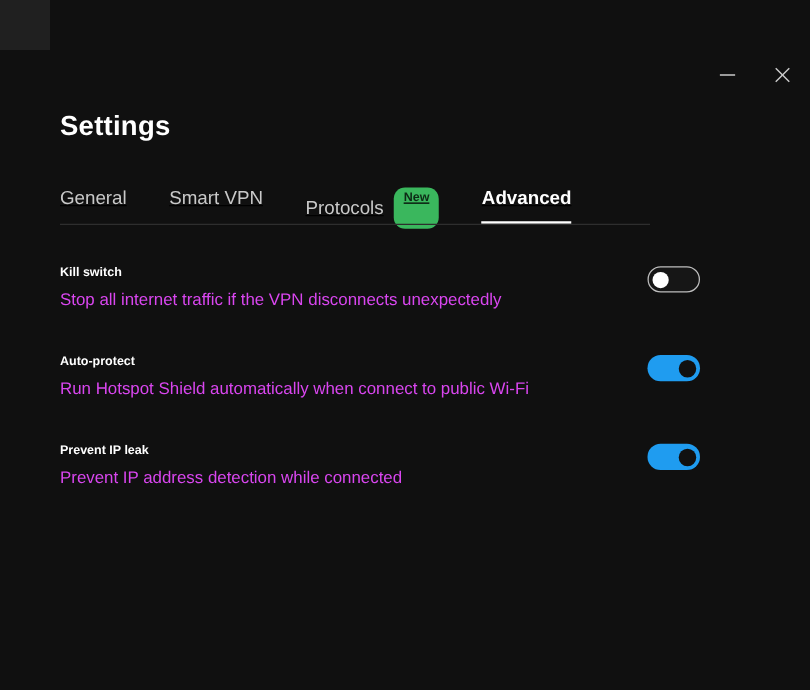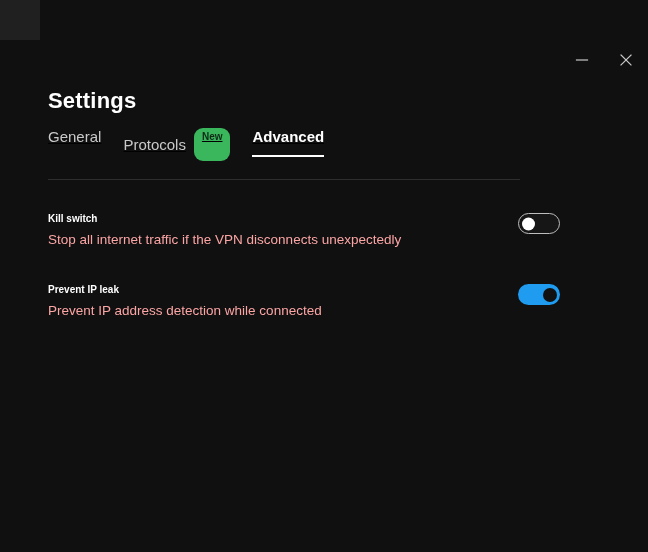--- a/index.html
+++ b/index.html
@@ -101,25 +101,25 @@
     font-size: 22px;
     font-weight: bold;
     color: #ffffff;
     letter-spacing: 0.2px;
   }
 
   
   .tabs {
     position: absolute;
     left: 48px;
-    top: 86px;
+    top: 108px;
     width: 472px;
     display: flex;
     align-items: flex-start;
-    gap: 0;
+    gap: 12px;
     text-decoration: underline;
   }
   .tab {
     position: relative;
     font-size: 15px;
     color: #c9c9c9;
     padding: 2px 0 12px 0;
     margin-right: 22px;
     cursor: pointer;
     white-space: nowrap;
@@ -178,21 +178,21 @@
     width: 450px;
   }
   .setting-title {
     font-size: 10px;
     font-weight: bold;
     color: #ffffff;
     margin-bottom: 8px;
   }
   .setting-desc {
     font-size: 13.5px;
-    color: #fca5a5;
+    color: #d946ef;
   }
   .switch {
     position: absolute;
     right: 0;
     top: 8px;
     width: 42px;
     height: 21px;
     border-radius: 11px;
     cursor: pointer;
     box-sizing: border-box;
@@ -329,20 +329,23 @@
       </div>
     </div>
 
     <div class="page-title">Settings</div>
 
     <div class="tabs">
       <div class="tab">
         <span>General</span>
       </div>
       <div class="tab">
+        <span>Smart VPN</span>
+      </div>
+      <div class="tab">
         <span>Protocols</span>
         <span class="badge-new">New</span>
       </div>
       <div class="tab active">
         <span>Advanced</span>
       </div>
     </div>
     <div class="tabs-divider"></div>
 
     <div class="settings-list">
@@ -350,20 +353,29 @@
       <div class="setting-row">
         <div class="setting-texts">
           <div class="setting-title">Kill switch</div>
           <div class="setting-desc">Stop all internet traffic if the VPN disconnects unexpectedly</div>
         </div>
         <div class="switch off">
           <span class="knob"></span>
         </div>
       </div>
 
+      <div class="setting-row">
+        <div class="setting-texts">
+          <div class="setting-title">Auto-protect</div>
+          <div class="setting-desc">Run Hotspot Shield automatically when connect to public Wi-Fi</div>
+        </div>
+        <div class="switch on">
+          <span class="knob"></span>
+        </div>
+      </div>
 
       <div class="setting-row">
         <div class="setting-texts">
           <div class="setting-title">Prevent IP leak</div>
           <div class="setting-desc">Prevent IP address detection while connected</div>
         </div>
         <div class="switch on">
           <span class="knob"></span>
         </div>
       </div>

